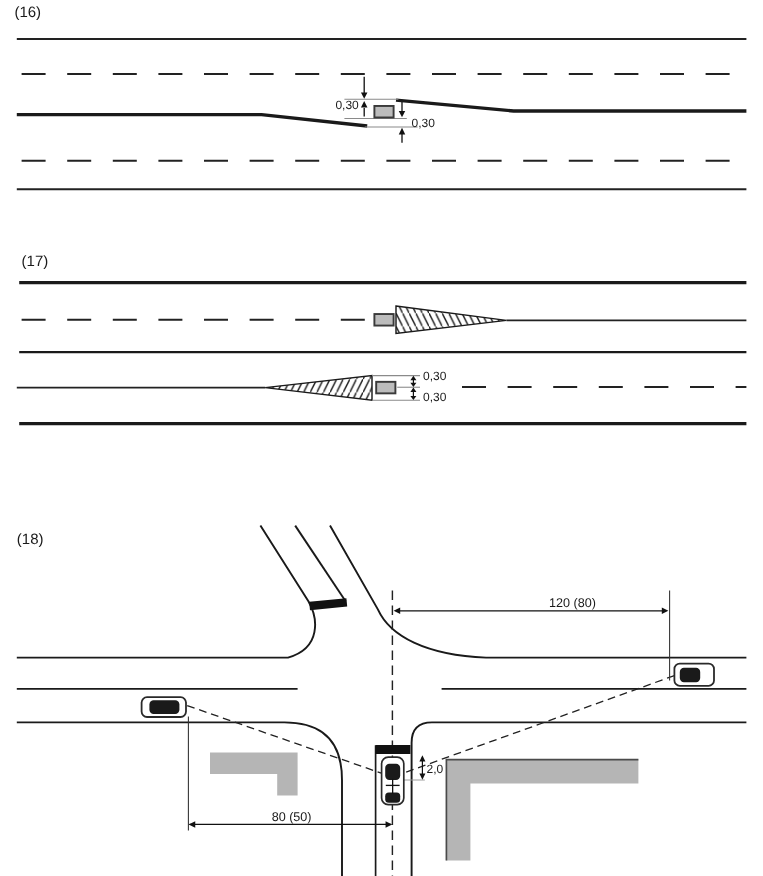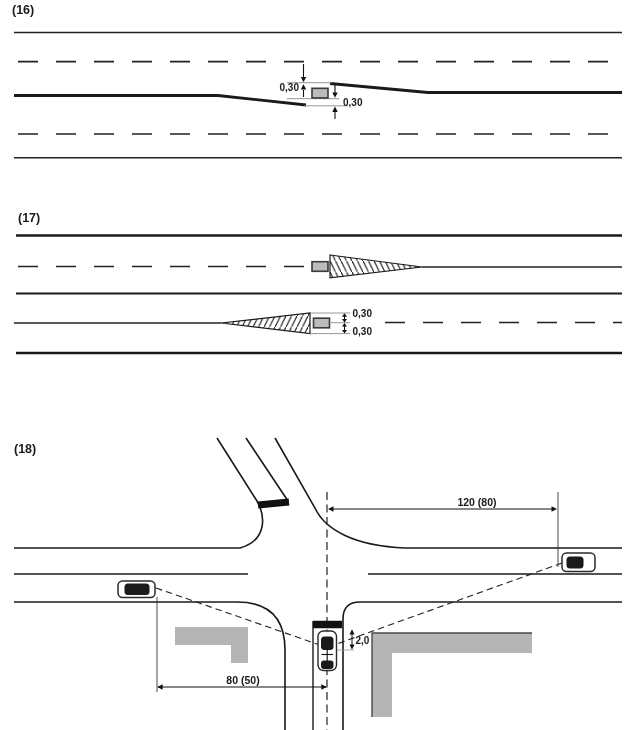--- a/index.html
+++ b/index.html
@@ -1,20 +1,19 @@
 <!DOCTYPE html>
 <html><head>
 <meta charset="utf-8">
 <style>
   html,body{margin:0;padding:0;background:#ffffff;}
   .canvas{
     position:relative;width:636px;height:730px;background:#ffffff;
     font-family:"Liberation Sans","DejaVu Sans",sans-serif;
     overflow:hidden;
-    font-weight:bold;
   }
   svg{position:absolute;left:0;display:block;}
   #fig16{top:0;}
   #fig17{top:195px;}
   #fig18{top:430px;}
   text{fill:#1a1a1a;}
   .fig-label{font-size:12.5px;}
   .dim-label{font-size:10px;}
   .dim-label-md{font-size:10.5px;}
 </style>

